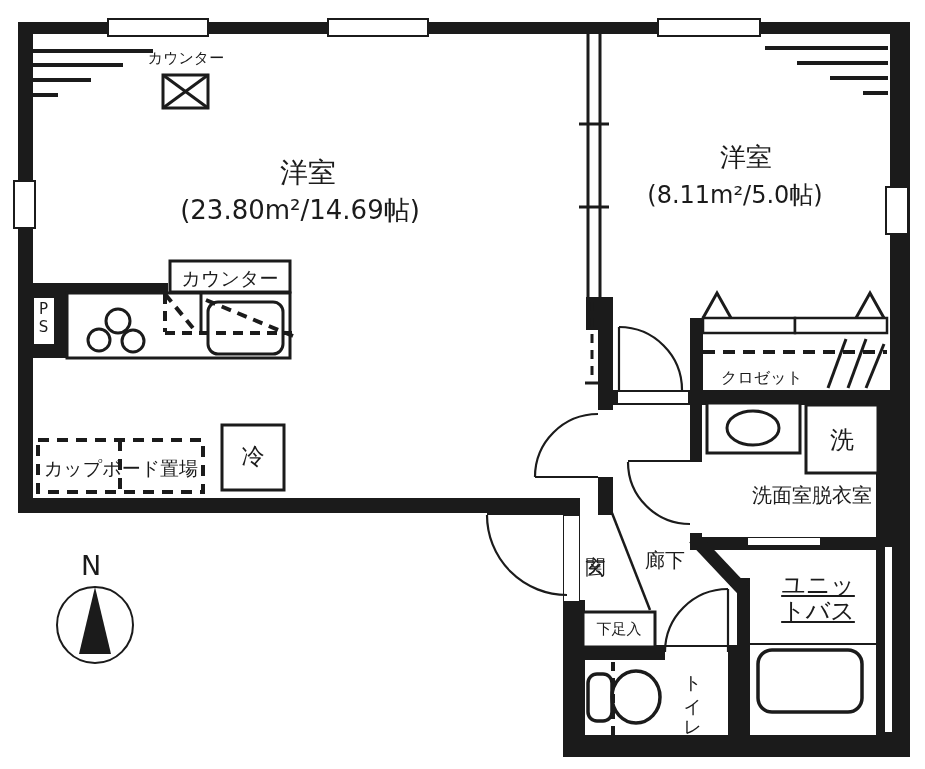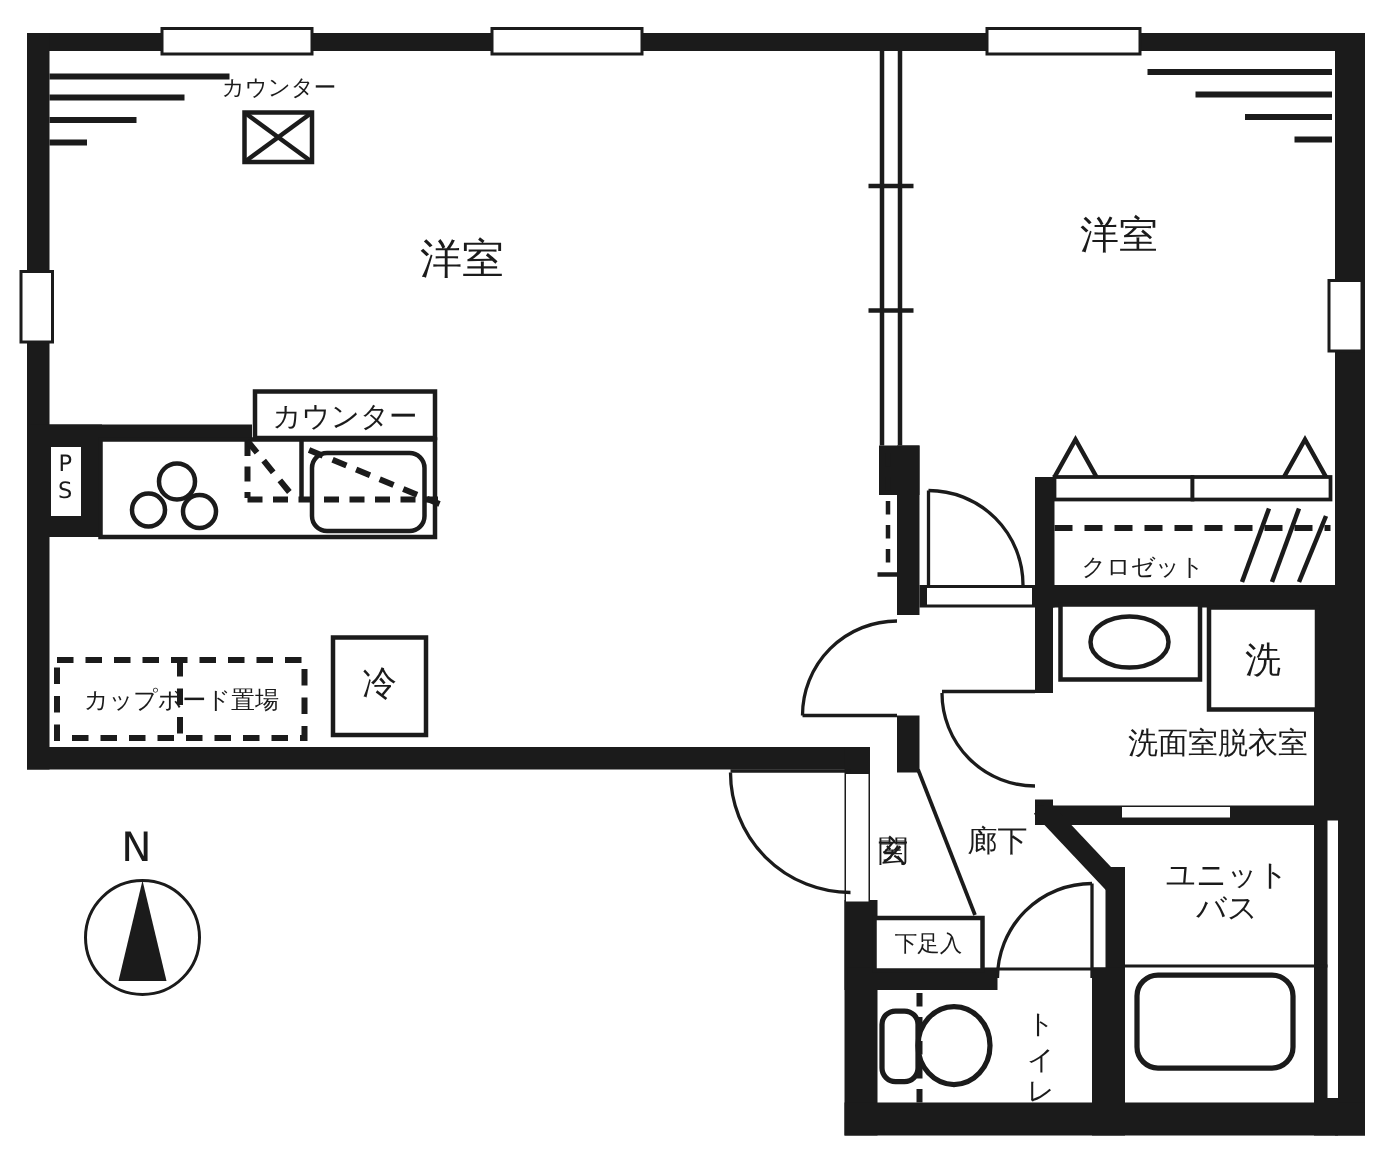--- a/index.html
+++ b/index.html
@@ -189,35 +189,37 @@
 
     <g>
       <circle cx="95" cy="625" r="38" fill="none" stroke="#1b1b1b" stroke-width="2"></circle>
       <polygon points="95,587 79,654 111,654" fill="#1b1b1b"></polygon>
     </g>
   </svg>
 
   <div class="lbl ctr" style="left:186px;top:50px;font-size:15px;">カウンター</div>
 
   <div class="lbl ctr" style="left:308px;top:158px;font-size:28px;">洋室</div>
+  <div class="lbl ctr" style="left:300px;top:196px;font-size:26px;">(23.80m²/14.69帖)</div>
 
   <div class="lbl ctr" style="left:746px;top:143px;font-size:26px;">洋室</div>
+  <div class="lbl ctr" style="left:735px;top:182px;font-size:24px;">(8.11m²/5.0帖)</div>
 
   <div class="lbl ctr" style="left:230px;top:268px;font-size:19px;">カウンター</div>
   <div class="lbl vert" style="left:35px;top:300px;font-size:15px;letter-spacing:0;">PS</div>
-  <div class="lbl ctr" style="left:121px;top:458px;font-size:16px;">カップボード置場</div>
+  <div class="lbl ctr" style="left:121px;top:458px;font-size:19px;">カップボード置場</div>
   <div class="lbl ctr" style="left:253px;top:444px;font-size:23px;">冷</div>
 
   <div class="lbl ctr" style="left:762px;top:369px;font-size:16px;">クロゼット</div>
 
   <div class="lbl ctr" style="left:842px;top:427px;font-size:24px;">洗</div>
   <div class="lbl ctr" style="left:796px;top:484px;font-size:20px;margin-left:16px;">洗面室脱衣室</div>
 
   <div class="lbl vert" style="left:585px;top:540px;font-size:20px;">玄関</div>
   <div class="lbl ctr" style="left:665px;top:549px;font-size:20px;">廊下</div>
   <div class="lbl ctr" style="left:619px;top:621px;font-size:15px;">下足入</div>
 
-  <div class="lbl ctr wrapbox" style="left:818px;top:572px;font-size:20px;width:92px;white-space:normal;">ユニットバス</div>
+  <div class="lbl ctr wrapbox" style="left:818px;top:572px;font-size:24px;width:92px;white-space:normal;text-decoration:underline;">ユニットバス</div>
 
   <div class="lbl vert" style="left:683px;top:663px;font-size:18px;">トイレ</div>
 
   <div class="lbl ctr" style="left:91px;top:551px;font-size:27px;">N</div>
 </div>
 
 </body></html>

